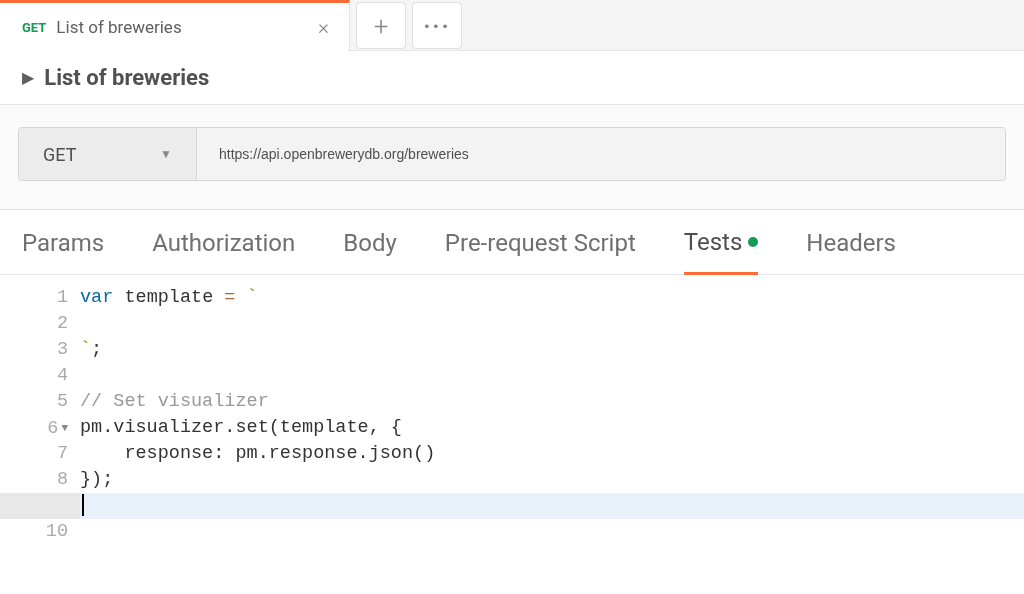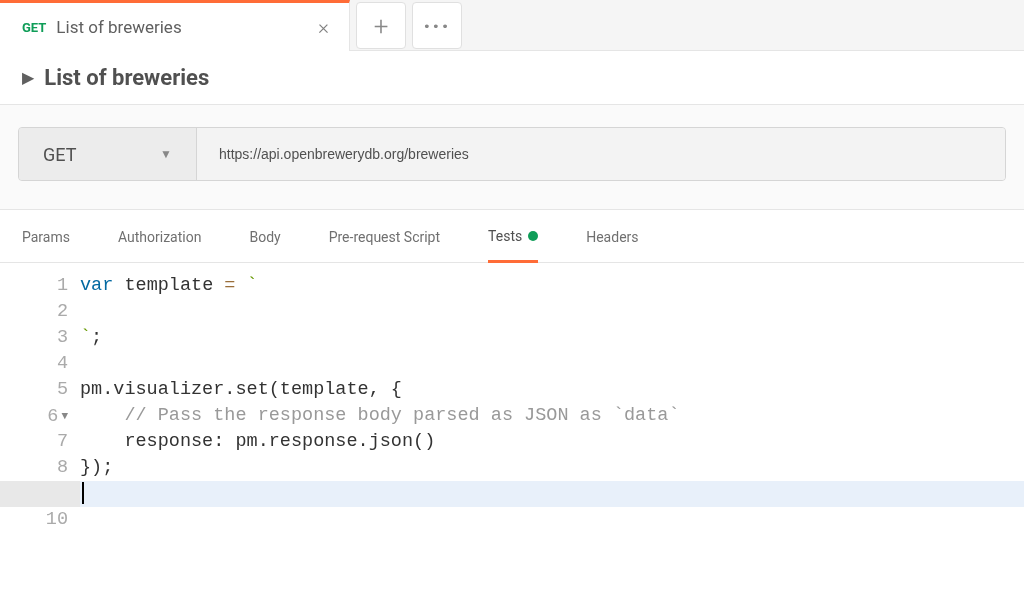--- a/index.html
+++ b/index.html
@@ -131,21 +131,21 @@
 
     
     .sub-tabs {
       display: flex;
       padding: 18px 22px 0;
       background: #fff;
       gap: 48px;
       border-bottom: 1px solid #e5e5e5;
     }
     .sub-tab {
-      font-size: 14px;
+      font-size: 24px;
       color: #707070;
       padding-bottom: 16px;
       cursor: pointer;
       display: flex;
       align-items: center;
       gap: 6px;
     }
     .sub-tab.active {
       color: #505050;
       border-bottom: 3px solid #ff6c37;
@@ -277,19 +277,19 @@
       <div>7</div>
       <div>8</div>
       <div>9</div>
       <div>10</div>
     </div>
   <div class="code" id="code">
       <div class="code-line"><span class="kw">var</span> <span class="ident">template</span> <span class="op">=</span> <span class="str">`</span></div>
       <div class="code-line"></div>
       <div class="code-line"><span class="str">`</span>;</div>
       <div class="code-line"></div>
+      <div class="code-line"><span class="cmt">// Set visualizer</span></div>
       <div class="code-line"><span class="ident">pm.visualizer.set</span>(template, {</div>
-      <div class="code-line">    <span class="cmt">// Pass the response body parsed as JSON as `data`</span></div>
       <div class="code-line">    response: pm.response.json()</div>
       <div class="code-line">});</div>
       <div class="code-line active"><span class="cursor"></span></div>
     </div>
 </div>
 
 </body></html>

